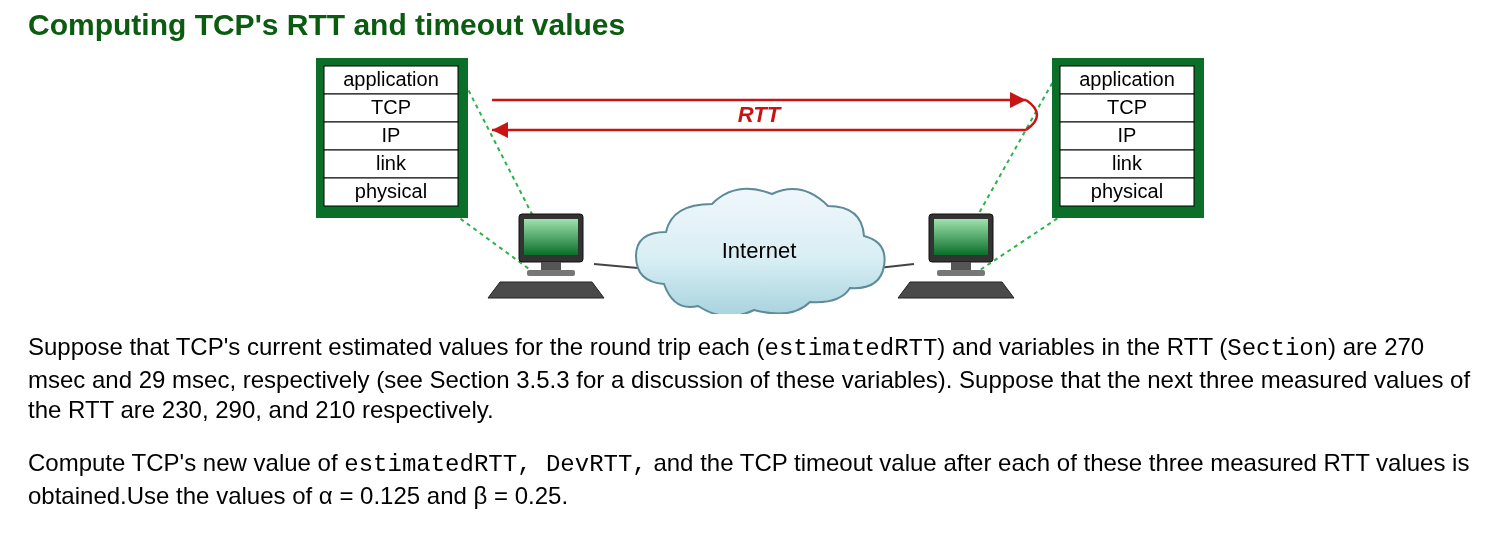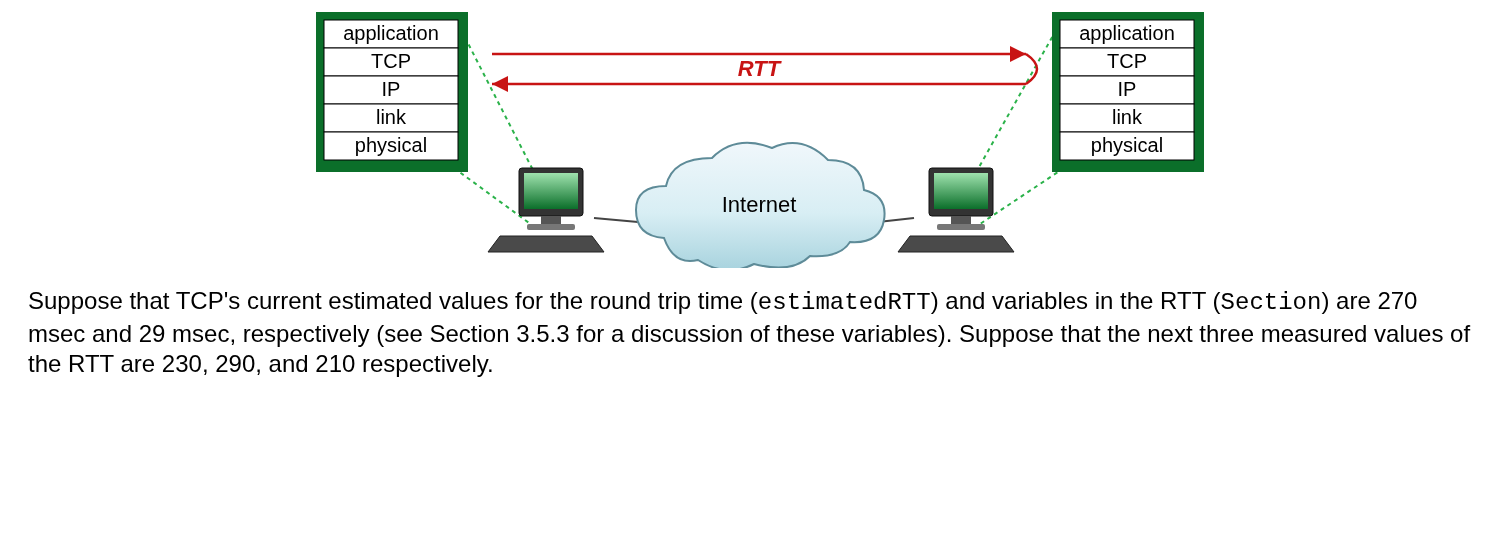--- a/index.html
+++ b/index.html
@@ -45,20 +45,21 @@
   }
   .mono {
     font-family: "Courier New", Courier, monospace;
     margin-top: 28px;
   }
 </style>
 </head>
 <body>
 
 <div class="page">
+  <h2 class="heading">Computing TCP's RTT and timeout values</h2>
 
   <div class="diagram-wrap">
     <svg class="diagram" viewBox="0 0 900 260">
       <defs>
         <linearGradient id="cloudGrad" x1="0" y1="0" x2="0" y2="1">
           <stop offset="0%" stop-color="#f0f7fb"></stop>
           <stop offset="55%" stop-color="#d8eef4"></stop>
           <stop offset="100%" stop-color="#a8d3de"></stop>
         </linearGradient>
         <linearGradient id="monGrad" x1="0" y1="0" x2="0" y2="1">
@@ -153,16 +154,19 @@
                  q -18 18 -56 8
                  q -28 14 -56 -4
                  q -24 6 -34 -22 Z" fill="url(#cloudGrad)" stroke="#5e8b98" stroke-width="2"></path>
         <text x="455" y="204" text-anchor="middle" font-family="Arial" font-size="22">Internet</text>
       </g>
     </svg>
   </div>
 
   <div class="body-text">
     <p>
-      <span>Suppose that TCP's current estimated values for the round trip time (</span><span class="mono">estimatedRTT</span><span>) and variables in the RTT (</span><span class="mono">Section</span><span>) are 270 msec and 29 msec, respectively (see Section 3.5.3 for a discussion of these variables). Suppose that the next three measured values of the RTT are 230, 290, and 210 respectively.</span>
+      <span>Suppose that TCP's current estimated values for the round trip each (</span><span class="mono">estimatedRTT</span><span>) and variables in the RTT (</span><span class="mono">Section</span><span>) are 270 msec and 29 msec, respectively (see Section 3.5.3 for a discussion of these variables). Suppose that the next three measured values of the RTT are 230, 290, and 210 respectively.</span>
+    </p>
+    <p>
+      <span>Compute TCP's new value of </span><span class="mono">estimatedRTT,  DevRTT,</span><span> and the TCP timeout value after each of these three measured RTT values is obtained.Use the values of α = 0.125 and β = 0.25.</span>
     </p>
   </div>
 </div>
 
 </body></html>

